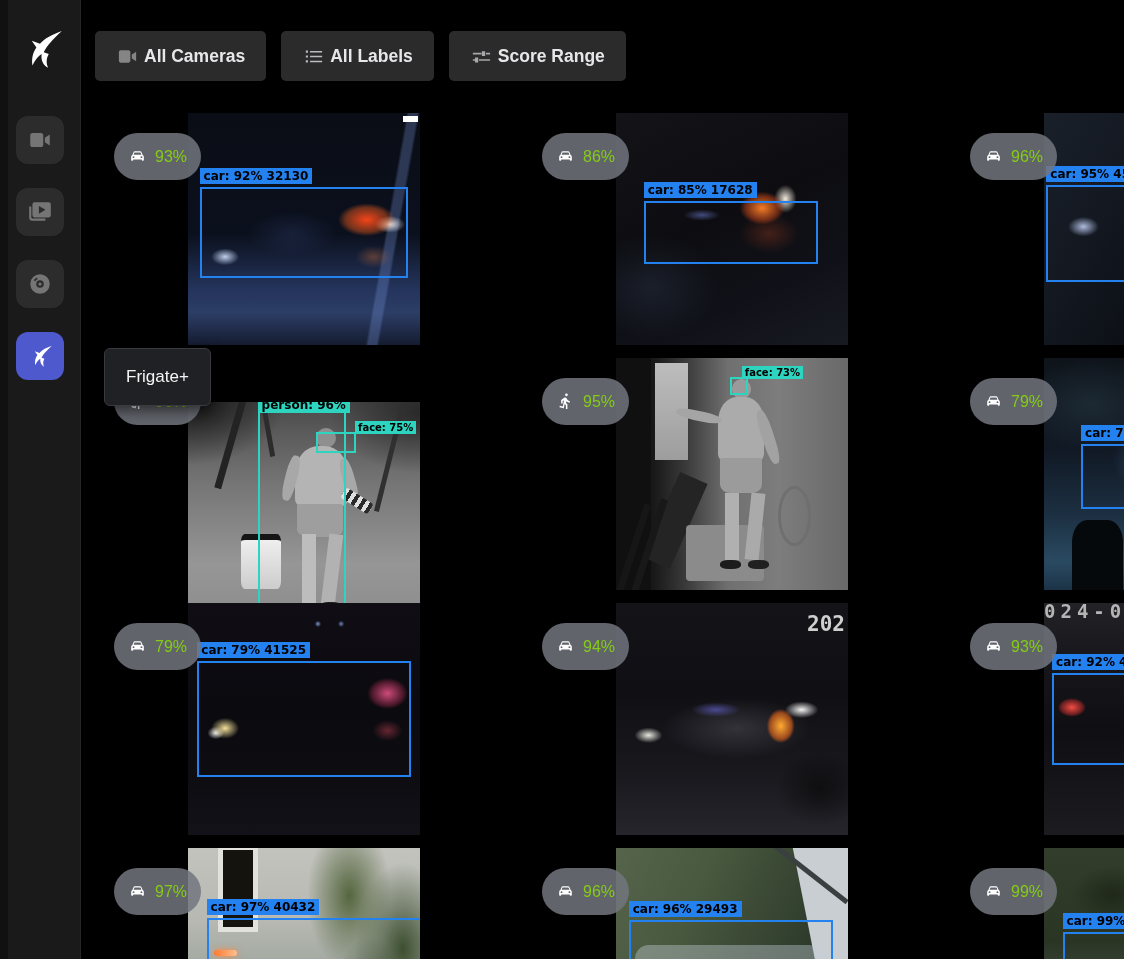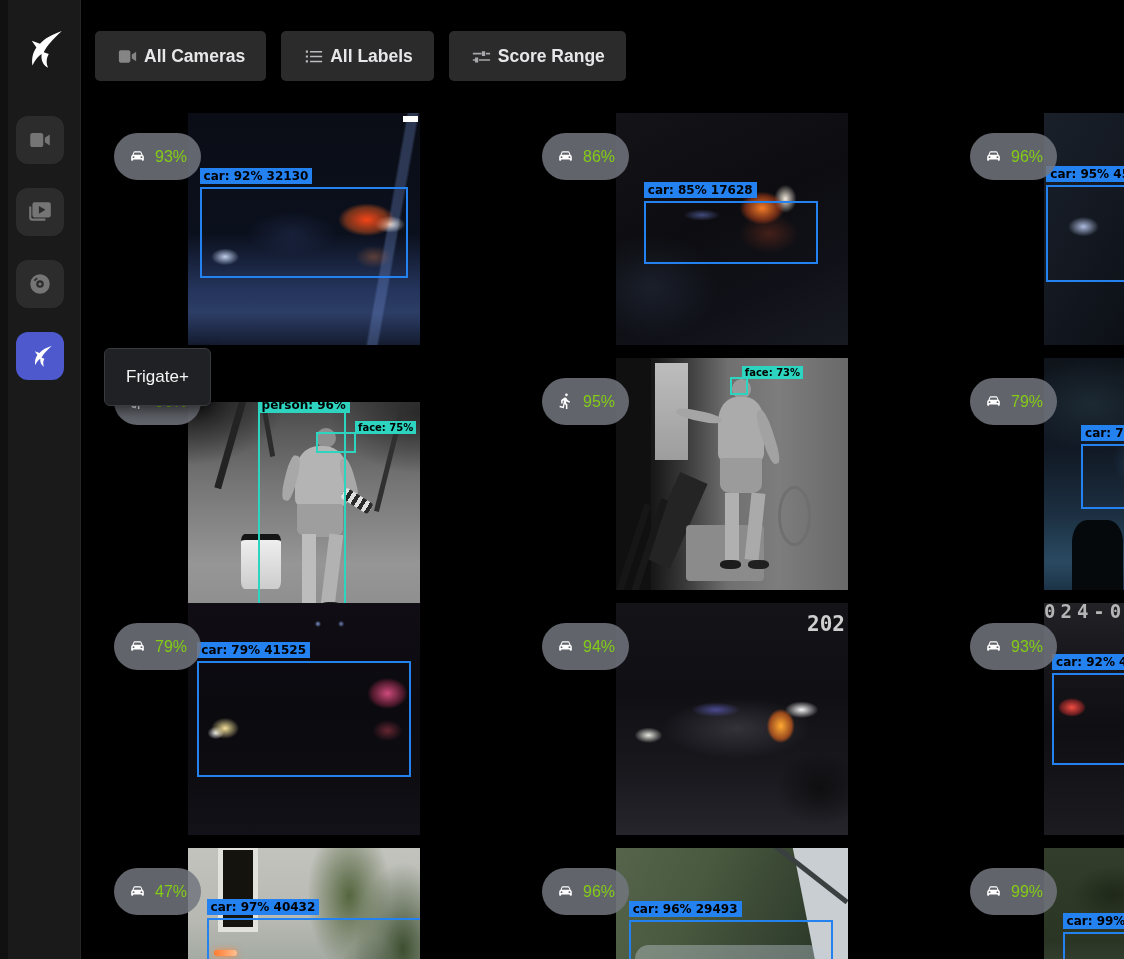--- a/index.html
+++ b/index.html
@@ -359,21 +359,21 @@
         <span class="btag">car: 92% 4218</span>
       </div>
     </div>
   </div>
 
   <div class="cell">
     <div class="badge">
       <svg>
           <use href="#i-car"></use>
         </svg>
-      <span>47%</span>
+      <span>97%</span>
     </div>
     <div class="thumb s10">
       <div class="d" style="left:13%;top:0;width:17%;height:36%;background:#14130e;border:5px solid #e2e2dc;border-top-width:2px;box-sizing:border-box;"></div>
       <div class="d" style="right:-10%;top:-8%;width:58%;height:115%;background:radial-gradient(45% 40% at 30% 25%,#55663f,transparent 70%),radial-gradient(50% 45% at 70% 45%,#3d4f30,transparent 72%),radial-gradient(45% 50% at 45% 75%,#2e3f26,transparent 70%),radial-gradient(40% 35% at 80% 80%,#46573a,transparent 75%);"></div>
 
       <div class="d" style="left:11%;top:44%;width:10%;height:2.6%;background:linear-gradient(to right,#ff7a30,#ffc090);border-radius:3px;box-shadow:0 0 6px #ff8a40;"></div>
       <div class="bbox" style="left:8%;top:30%;width:95%;height:70%;">
         <span class="btag">car: 97% 40432</span>
       </div>
     </div>

